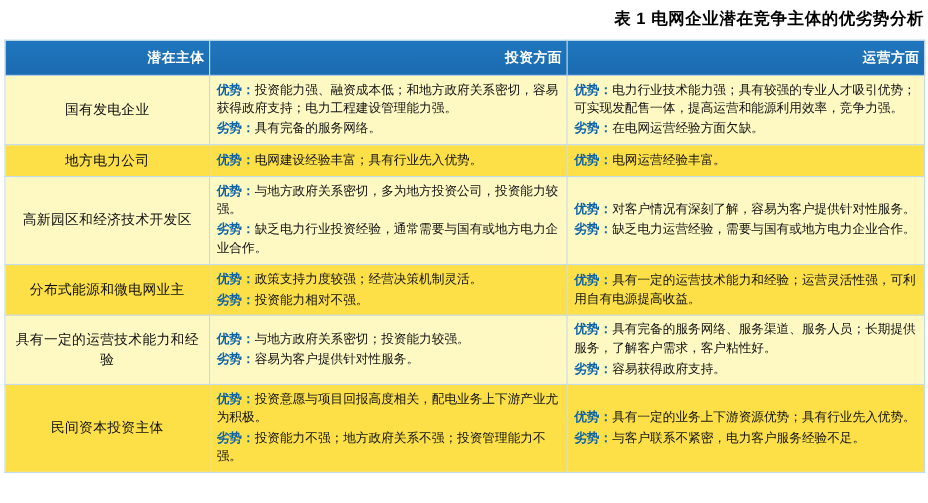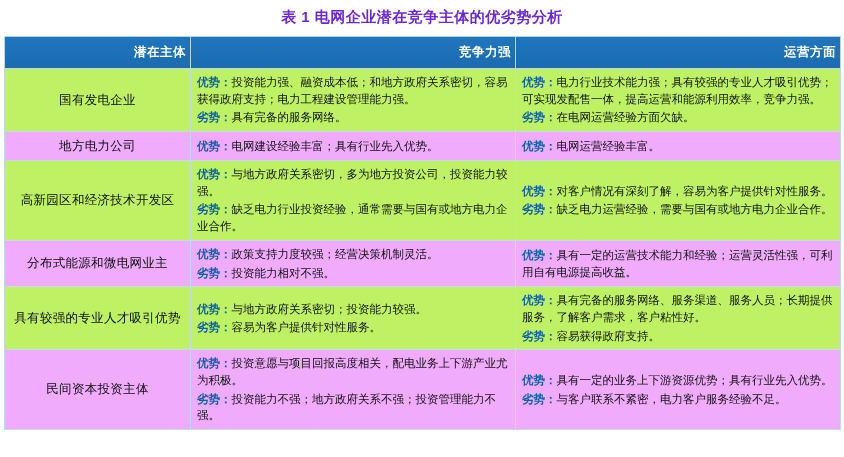--- a/index.html
+++ b/index.html
@@ -14,24 +14,24 @@
     overflow: hidden;
   }
   .page {
     position: relative;
     width: 844px;
     height: 457px;
     box-sizing: border-box;
     padding: 0 4px;
   }
   .title {
-    text-align: center;
+    text-align: right;
     font-size: 15px;
     font-weight: bold;
-    color: #6d28d9;
+    color: #000000;
     padding: 8px 0 9px 0;
     letter-spacing: 0.5px;
   }
   table.main {
     border-collapse: collapse;
     width: 836px;
     table-layout: fixed;
     margin: 0 auto;
   }
   table.main col.c1 { width: 186px; }
@@ -49,22 +49,22 @@
     letter-spacing: 0.5px;
   }
   tbody td {
     border: 1px solid #c3dced;
     vertical-align: middle;
     font-size: 11.5px;
     color: #111111;
     line-height: 1.45;
     padding: 5px 6px;
   }
-  tbody tr.odd td { background: #bef264; }
-  tbody tr.even td { background: #f0abfc; margin-top: 26px; }
+  tbody tr.odd td { background: #fef9c3; }
+  tbody tr.even td { background: #fde047; margin-top: 26px; }
 
   td.subject {
     text-align: center;
     font-size: 12.5px;
     font-weight: normal;
     color: #0d0d0d;
     letter-spacing: 0.3px;
   }
   .lbl {
     color: #0c62a8;
@@ -84,21 +84,21 @@
 
   <table class="main">
     <colgroup>
       <col class="c1">
         <col class="c2">
         <col class="c3">
     </colgroup>
     <thead>
       <tr>
         <th>潜在主体</th>
-        <th>竞争力强</th>
+        <th>投资方面</th>
         <th>运营方面</th>
       </tr>
     </thead>
     <tbody>
         <tr class="odd">
           <td class="subject">国有发电企业</td>
           <td>
             <p class="para"><span class="lbl">优势：</span><span>投资能力强、融资成本低；和地方政府关系密切，容易获得政府支持；电力工程建设管理能力强。</span></p>
             <p class="para"><span class="lbl">劣势：</span><span>具有完备的服务网络。</span></p>
           </td>
@@ -131,21 +131,21 @@
           <td class="subject">分布式能源和微电网业主</td>
           <td>
             <p class="para"><span class="lbl">优势：</span><span>政策支持力度较强；经营决策机制灵活。</span></p>
             <p class="para"><span class="lbl">劣势：</span><span>投资能力相对不强。</span></p>
           </td>
           <td>
             <p class="para"><span class="lbl">优势：</span><span>具有一定的运营技术能力和经验；运营灵活性强，可利用自有电源提高收益。</span></p>
           </td>
         </tr>
         <tr class="odd">
-          <td class="subject">具有较强的专业人才吸引优势</td>
+          <td class="subject">具有一定的运营技术能力和经验</td>
           <td>
             <p class="para"><span class="lbl">优势：</span><span>与地方政府关系密切；投资能力较强。</span></p>
             <p class="para"><span class="lbl">劣势：</span><span>容易为客户提供针对性服务。</span></p>
           </td>
           <td>
             <p class="para"><span class="lbl">优势：</span><span>具有完备的服务网络、服务渠道、服务人员；长期提供服务，了解客户需求，客户粘性好。</span></p>
             <p class="para"><span class="lbl">劣势：</span><span>容易获得政府支持。</span></p>
           </td>
         </tr>
         <tr class="even">

